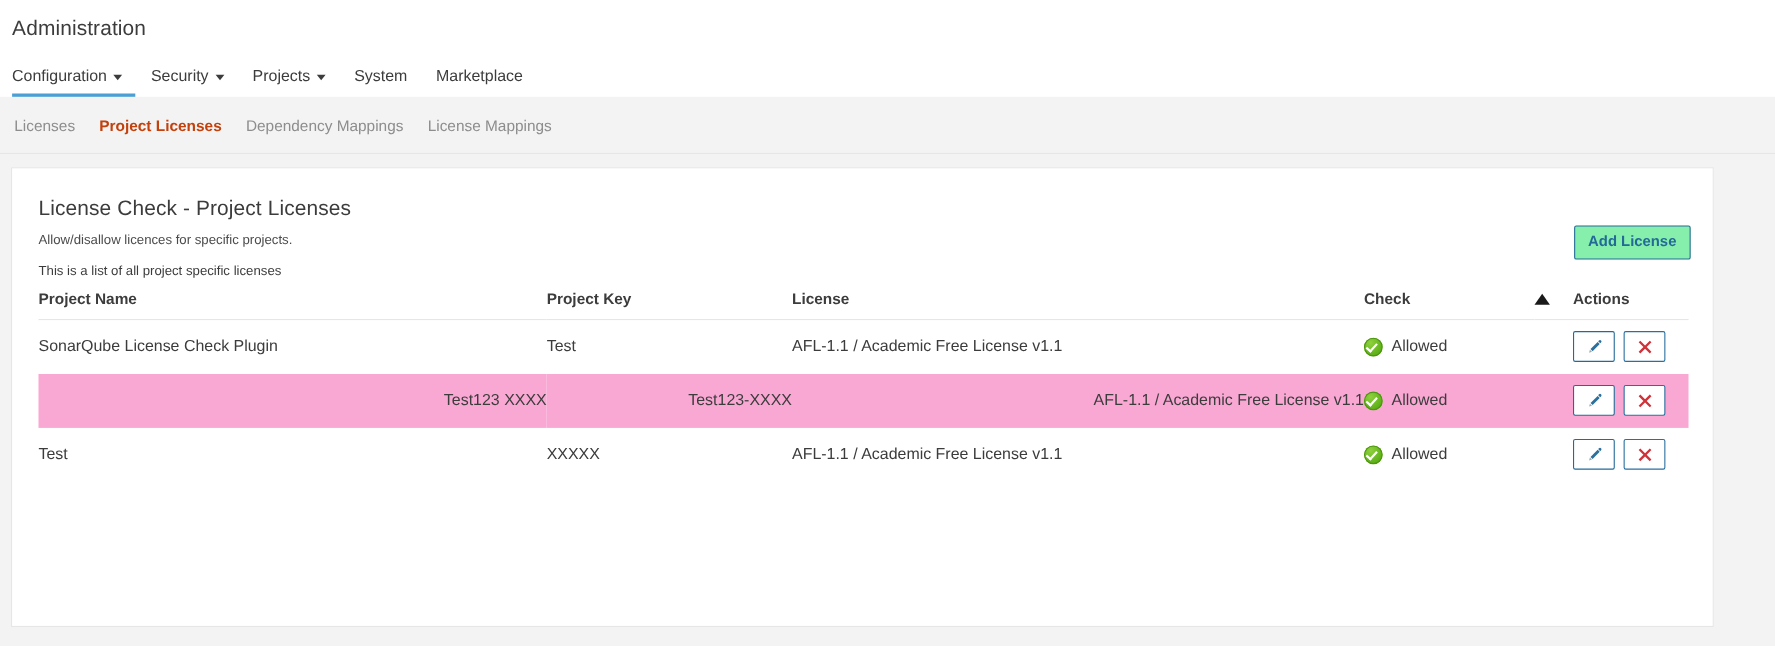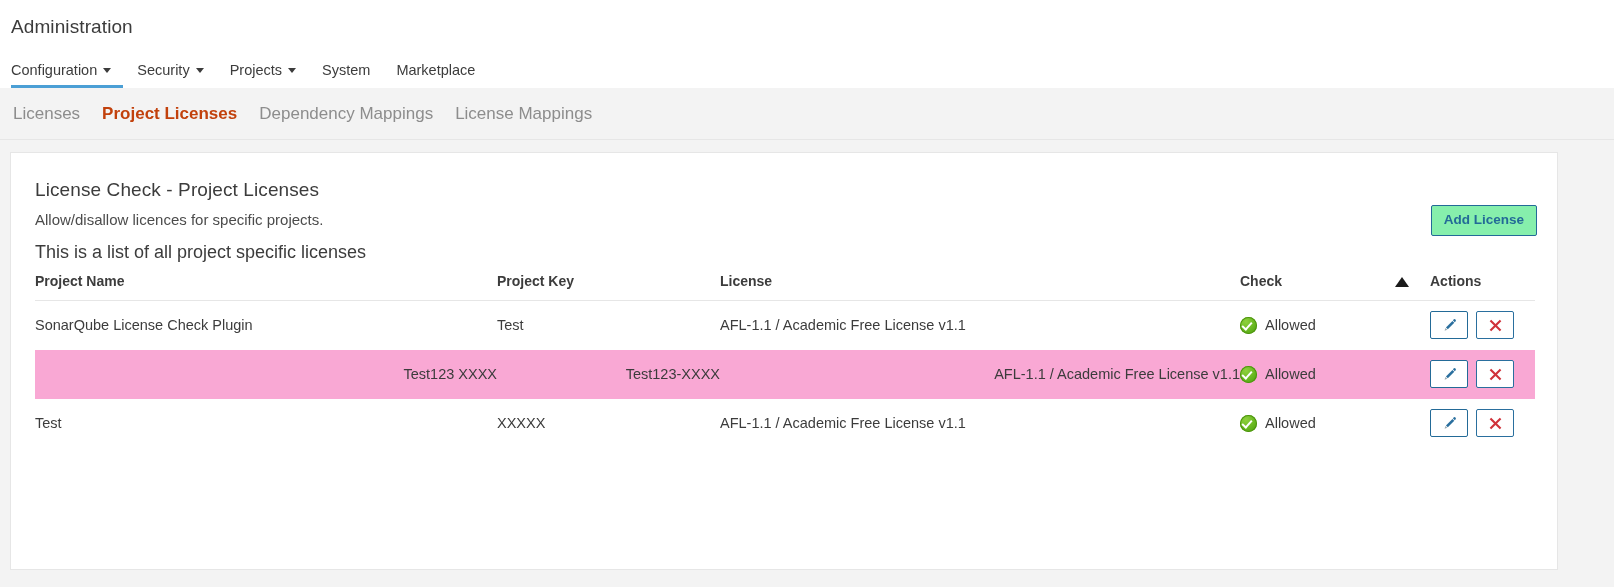--- a/index.html
+++ b/index.html
@@ -62,21 +62,21 @@
   
   .subnav {
     background: #f3f3f3;
     border-bottom: 1px solid #e6e6e6;
     height: 52px;
     display: flex;
     align-items: center;
     padding-left: 13px;
   }
   .subnav-item {
-    font-size: 17px;
+    font-size: 14px;
     color: #8d8d8d;
     margin-right: 22px;
     cursor: pointer;
     white-space: nowrap;
   }
   .subnav-item.active {
     color: #c2410c;
     font-weight: bold;
   }
 
@@ -96,21 +96,21 @@
     position: relative;
   }
   .card-title {
     font-size: 19px;
     color: #3c3c3c;
     font-weight: 400;
     margin: 0 0 10px 0;
     letter-spacing: .1px;
   }
   .card-sub {
-    font-size: 15px;
+    font-size: 12px;
     color: #4b4b4b;
     margin: 0;
   }
   .add-btn {
     position: absolute;
     right: 20px;
     top: 52px;
     background: #86efac;
     border: 1px solid #236a97;
     color: #236a97;
@@ -162,21 +162,21 @@
     color: #3c3c3c;
     font-family: "Liberation Sans", sans-serif;
     margin-left: 34px;
     background: transparent;
     width: 400px;
   }
   .search-input::placeholder { color: #8d8d8d; opacity: 1; }
 
   
   .listnote {
-    font-size: 18px;
+    font-size: 12px;
     color: #3c3c3c;
     margin: 14px 24px 0 24px;
   }
   table.lic {
     width: calc(100% - 48px);
     margin: 10px 24px 0 24px;
     border-collapse: collapse;
     table-layout: fixed;
   }
   table.lic th {

